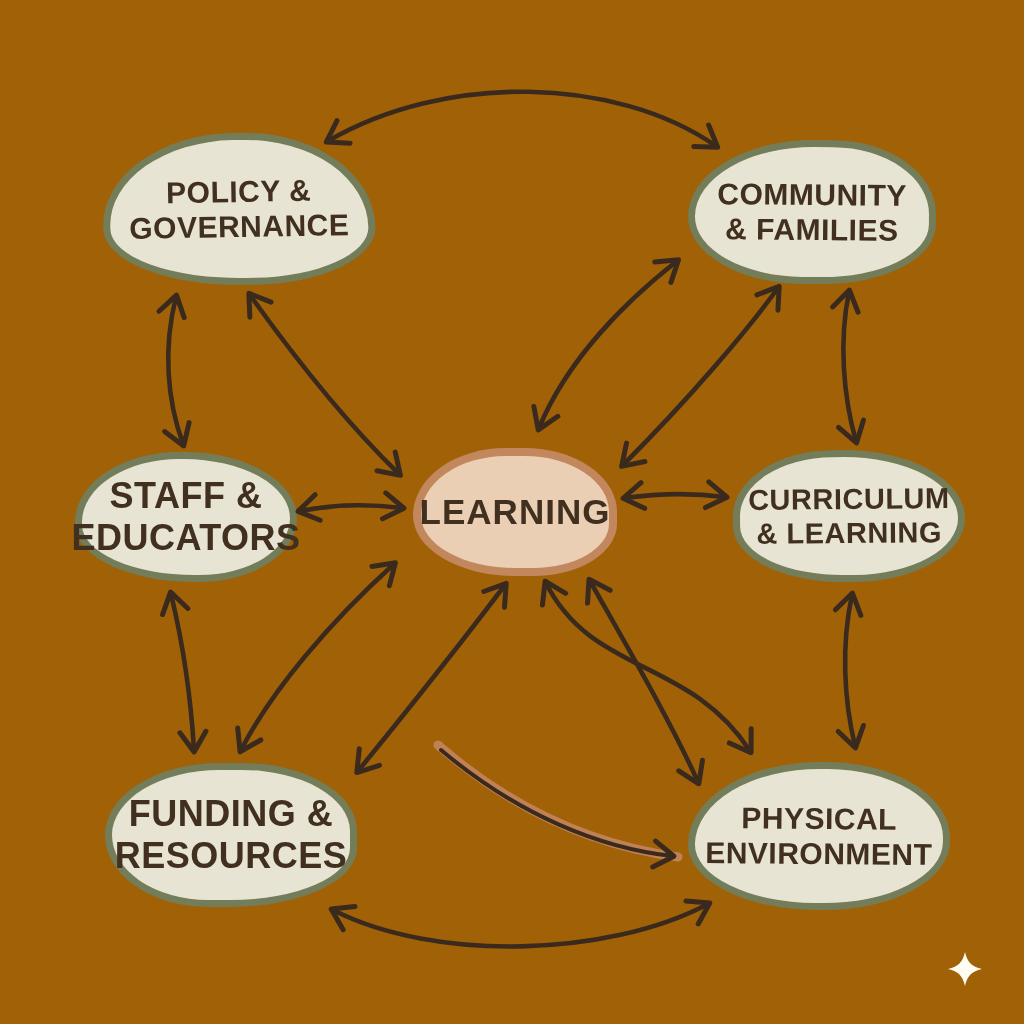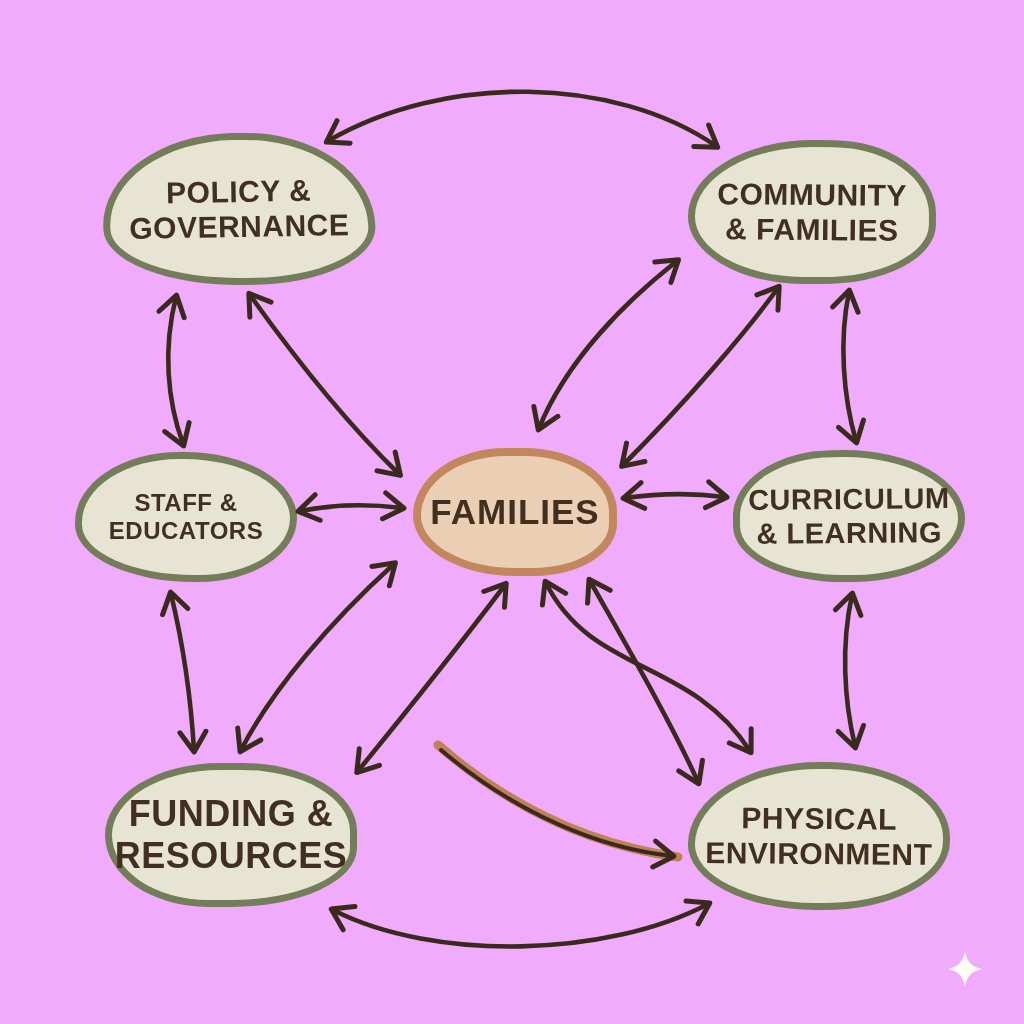--- a/index.html
+++ b/index.html
@@ -1,21 +1,21 @@
 <!DOCTYPE html>
 <html><head>
 <meta charset="utf-8">
 <style>
   html, body { margin: 0; padding: 0; }
   body { font-family: "Liberation Sans", sans-serif; }
   .canvas {
     position: relative;
     width: 1024px;
     height: 1024px;
-    background: #f0abfc;
+    background: #a16207;
     overflow: hidden;
   }
   .arrow-layer {
     position: absolute;
     inset: 0;
     pointer-events: none;
   }
   .node {
     position: absolute;
     display: flex;
@@ -44,21 +44,21 @@
   }
   .node--community {
     left: 688px; top: 140px; width: 248px; height: 144px;
     border-radius: 55% 45% 50% 50% / 58% 55% 45% 50%;
     transform: rotate(0.5deg);
     font-size: 30px;
   }
   .node--staff {
     left: 75px; top: 452px; width: 222px; height: 130px;
     border-radius: 48% 52% 45% 55% / 55% 52% 50% 45%;
-    font-size: 24px;
+    font-size: 36px;
   }
   .node--students {
     left: 413px; top: 448px; width: 204px; height: 128px;
     border-radius: 50% 50% 45% 55% / 58% 55% 45% 52%;
     font-size: 35px;
     letter-spacing: 1px;
   }
   .node--curriculum {
     left: 733px; top: 450px; width: 232px; height: 132px;
     border-radius: 45% 55% 50% 50% / 52% 55% 50% 45%;
@@ -91,21 +91,21 @@
     <span class="label">COMMUNITY
 &amp; FAMILIES</span>
   </div>
 
   <div class="node node--staff">
     <span class="label">STAFF &amp;
 EDUCATORS</span>
   </div>
 
   <div class="node node--center node--students">
-    <span class="label">FAMILIES</span>
+    <span class="label">LEARNING</span>
   </div>
 
   <div class="node node--curriculum">
     <span class="label">CURRICULUM
 &amp; LEARNING</span>
   </div>
 
   <div class="node node--funding">
     <span class="label">FUNDING &amp;
 RESOURCES</span>

